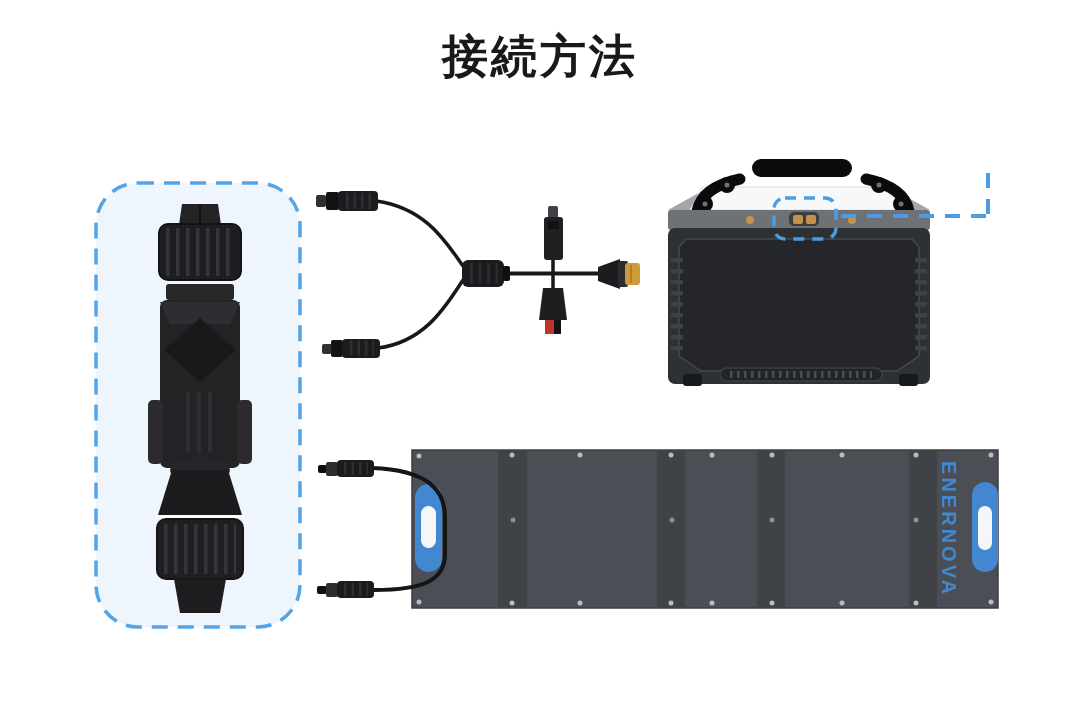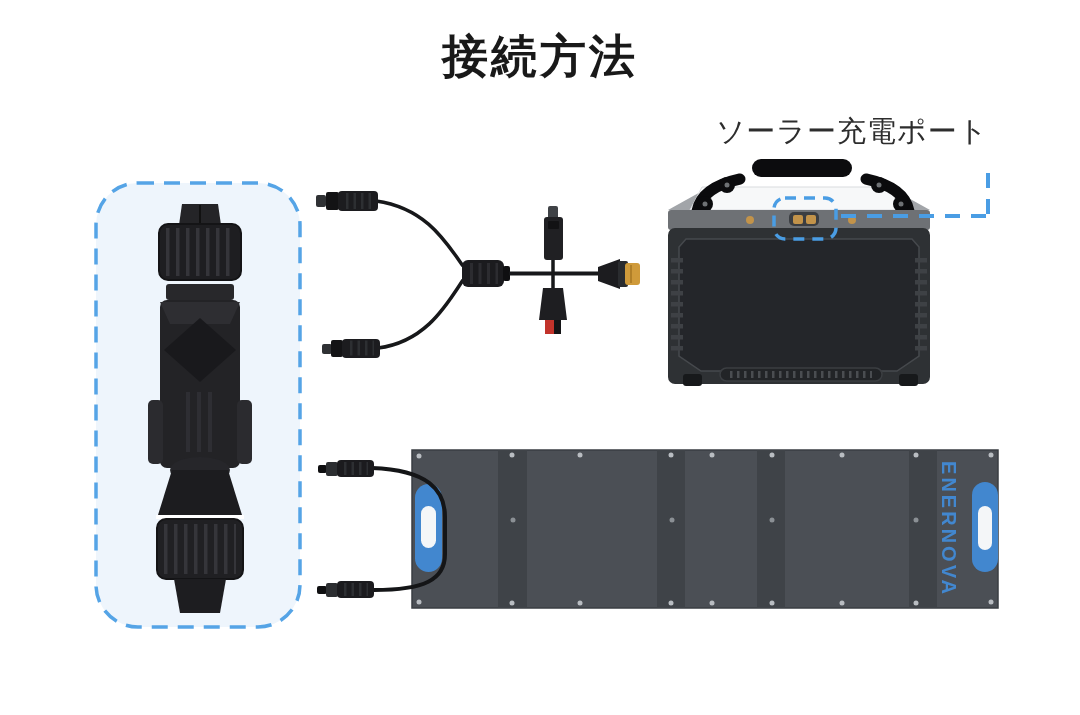--- a/index.html
+++ b/index.html
@@ -22,21 +22,20 @@
   }
   .diagram-svg{position:absolute;top:0;left:0;}
   .footer-bar{position:absolute;left:6px;top:708px;width:1074px;height:6px;background:#77797d;}
 </style>
 </head>
 <body>
 
 <div class="stage">
 
   <div class="title">接続方法</div>
-  <div class="port-label">ソーラー充電ポート</div>
 
   <svg class="diagram-svg" width="1080" height="715" viewBox="0 0 1080 715">
 
     <rect x="96" y="171" width="204" height="444" rx="42" fill="#eef5fc" stroke="#55a4e6" stroke-width="3.5" stroke-dasharray="16 10"></rect>
 
     <g>
       <polygon points="182,192 218,192 221,213 179,213" fill="#242427"></polygon>
       <line x1="200" y1="193" x2="200" y2="212" stroke="#111" stroke-width="2"></line>
       <rect x="159" y="212" width="82" height="56" rx="9" fill="#1e1e21"></rect>
       <line x1="166" y1="240" x2="236" y2="240" stroke="#35353a" stroke-width="48" stroke-dasharray="3.5 6.5"></line>

